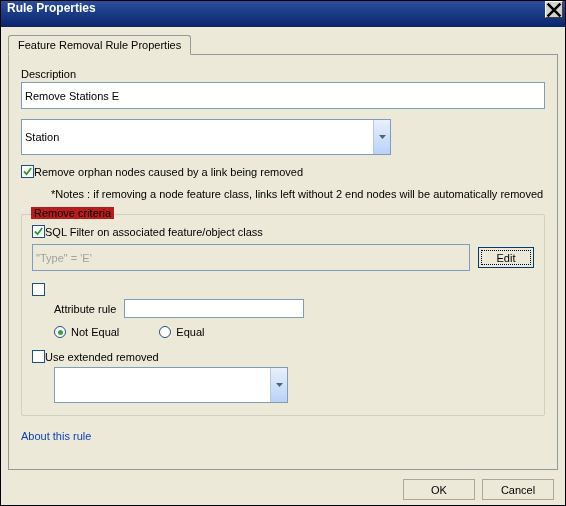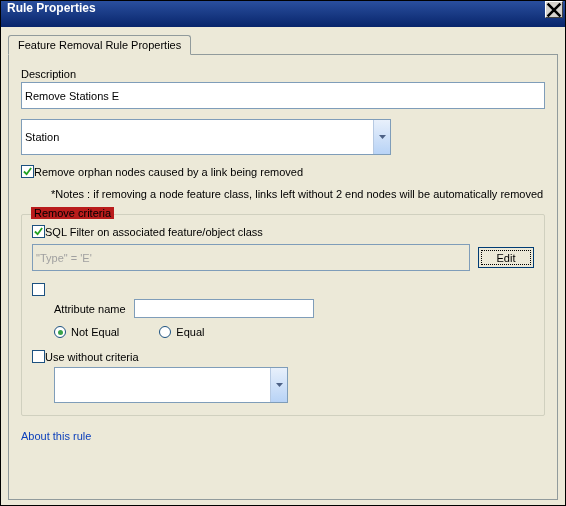--- a/index.html
+++ b/index.html
@@ -213,50 +213,54 @@
         <button class="btn focus">Edit</button>
       </div>
 
       <div class="sep"></div>
 
       <div class="chk-row">
         <span class="chk"></span>
       </div>
       <div class="indent">
         <div class="attr-row">
-          <span>Attribute name</span>
+          <span>Attribute rule</span>
           <input class="attr-input" value="" style="">
         </div>
         <div class="radio-row">
           <label class="radio">
             <span class="radio-dot on"></span>
             <span>Not Equal</span>
           </label>
           <label class="radio">
             <span class="radio-dot"></span>
             <span>Equal</span>
           </label>
         </div>
       </div>
 
       <div class="sep"></div>
 
       <div class="chk-row">
         <span class="chk"></span>
-        <span>Use without criteria</span>
+        <span>Use extended removed</span>
       </div>
       <div class="indent" style="margin-top:4px;">
         <div class="select-wrap small">
           <span class="select-text"></span>
           <div class="select-btn">
             <svg viewBox="0 0 7 4">
                 <path d="M0 0 L3.5 4 L7 0 Z" fill="#4d6185"></path>
               </svg>
           </div>
         </div>
       </div>
     </div>
 
     <a class="link">About this rule</a>
 
   </div>
 
+  <div class="footer">
+    <button class="btn">OK</button>
+    <button class="btn">Cancel</button>
+  </div>
 </div>
 
 </body></html>

